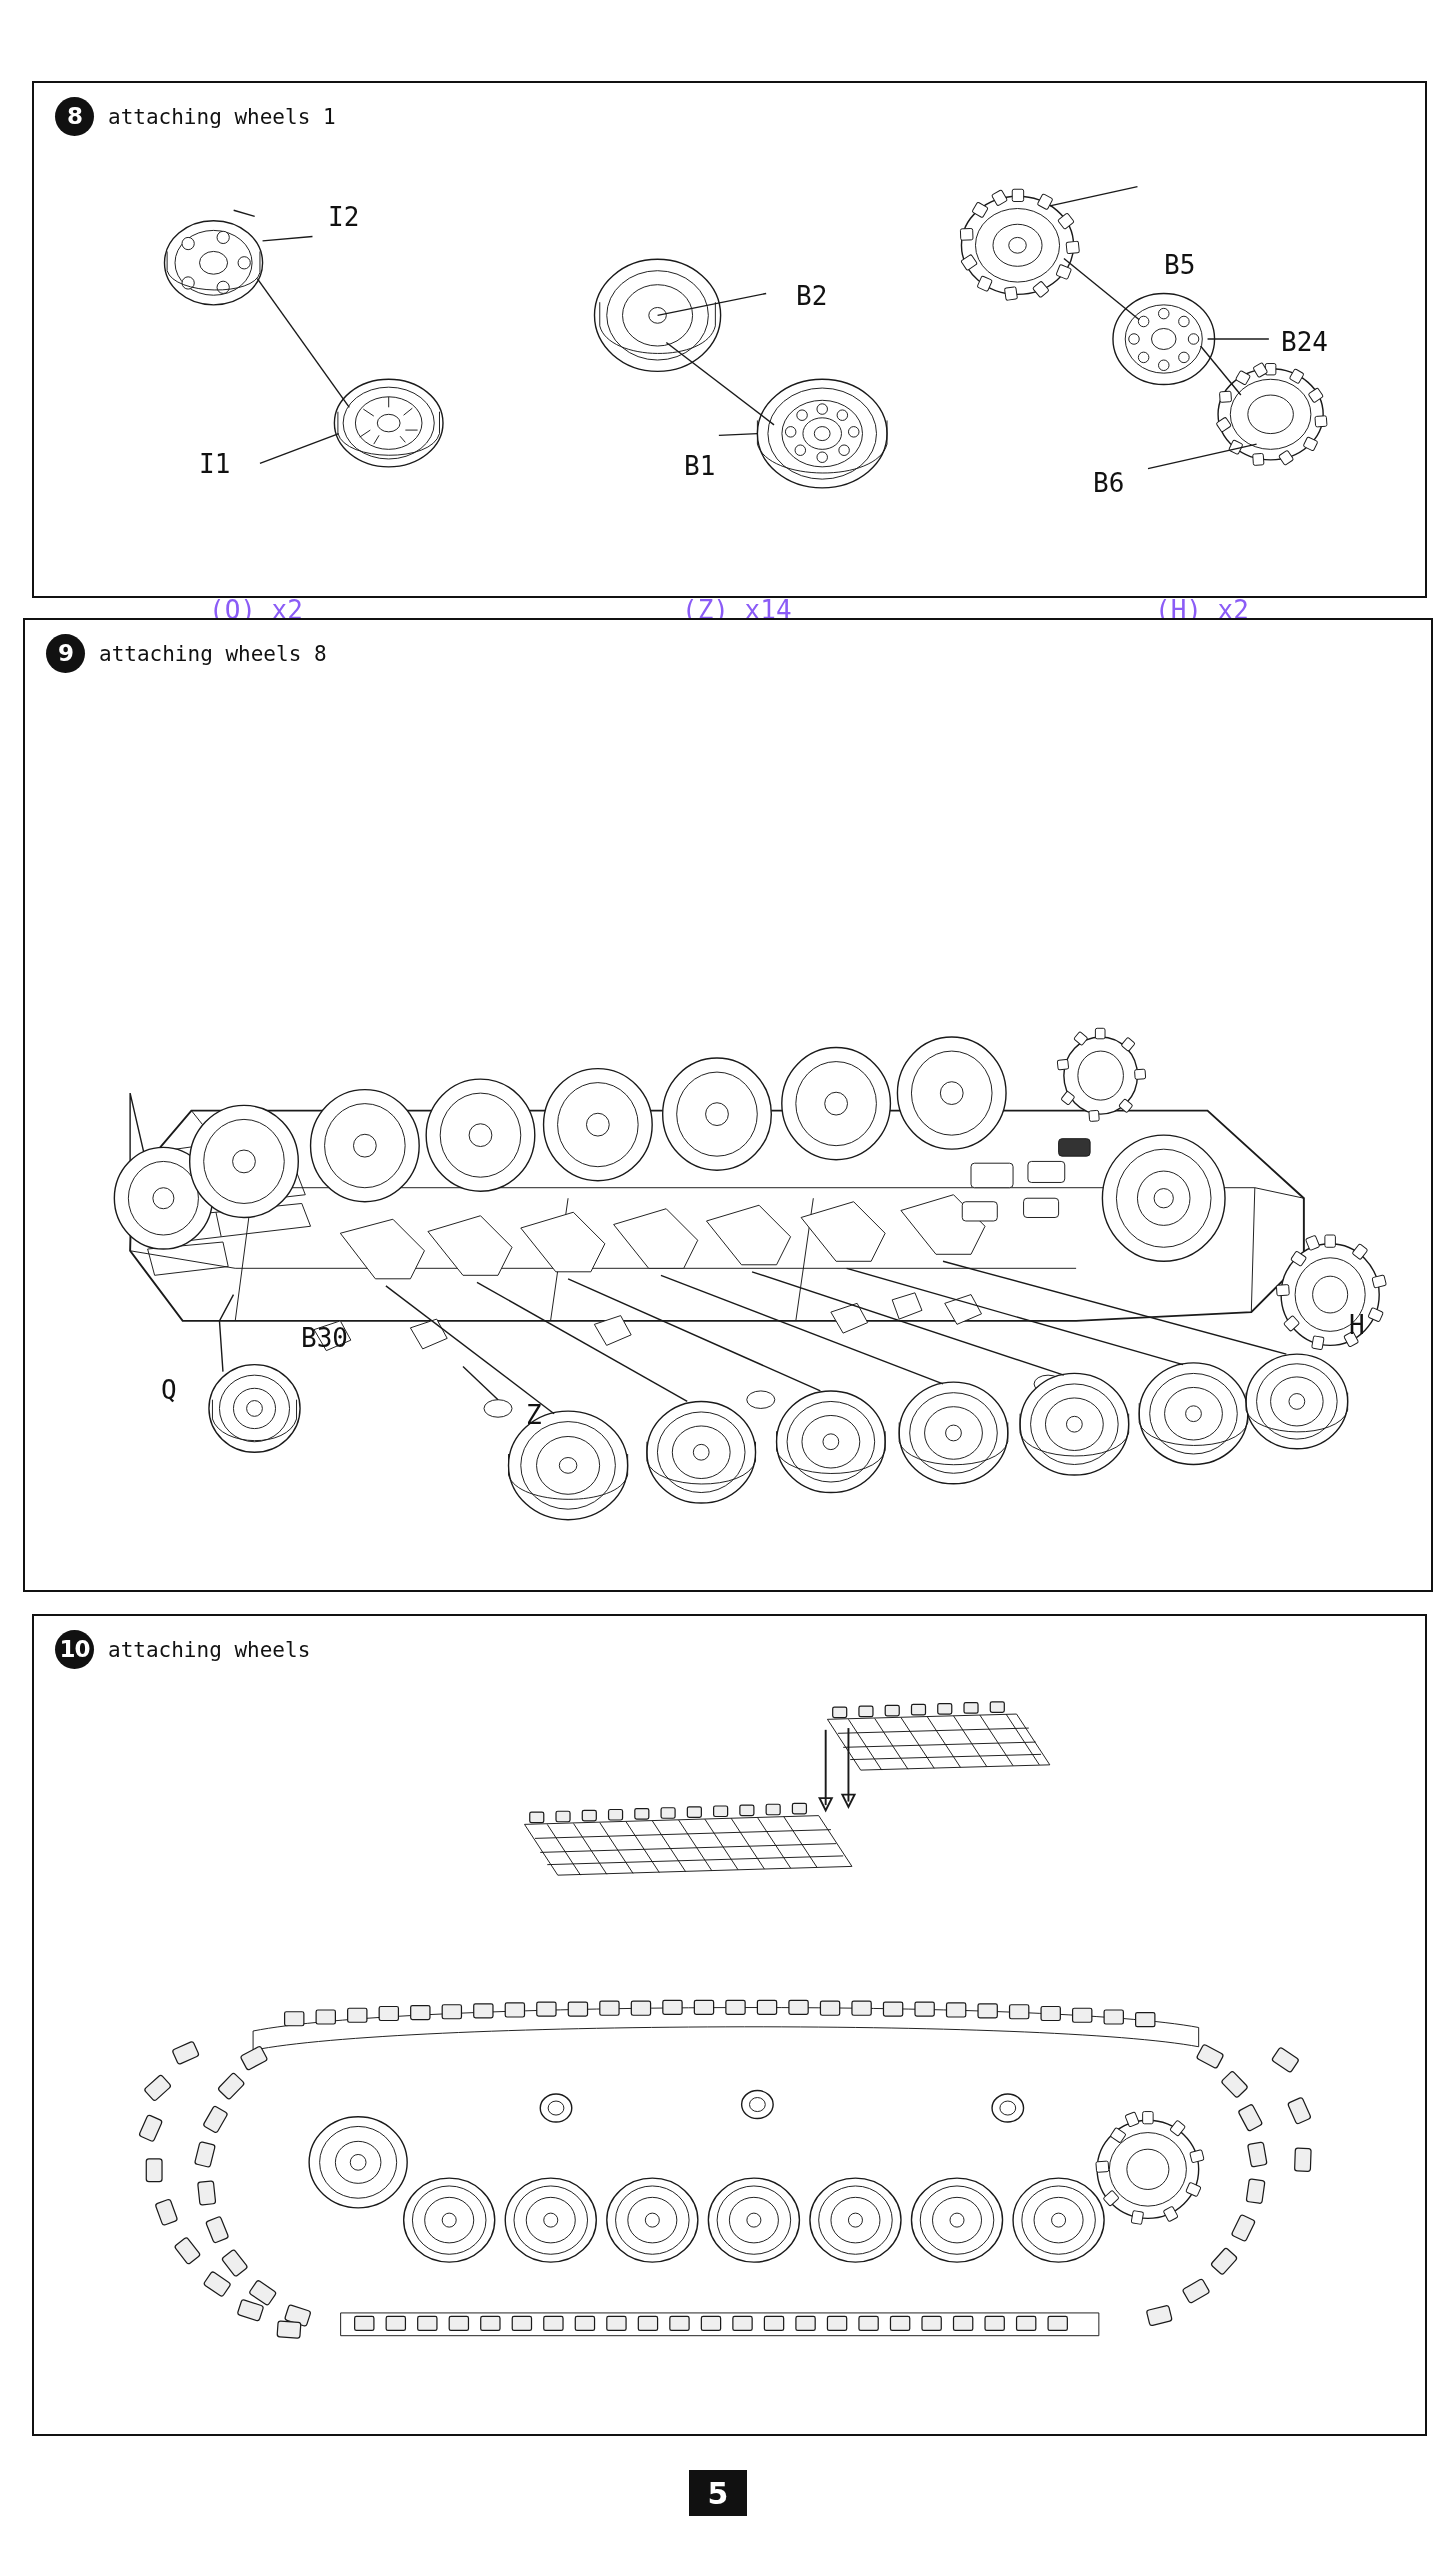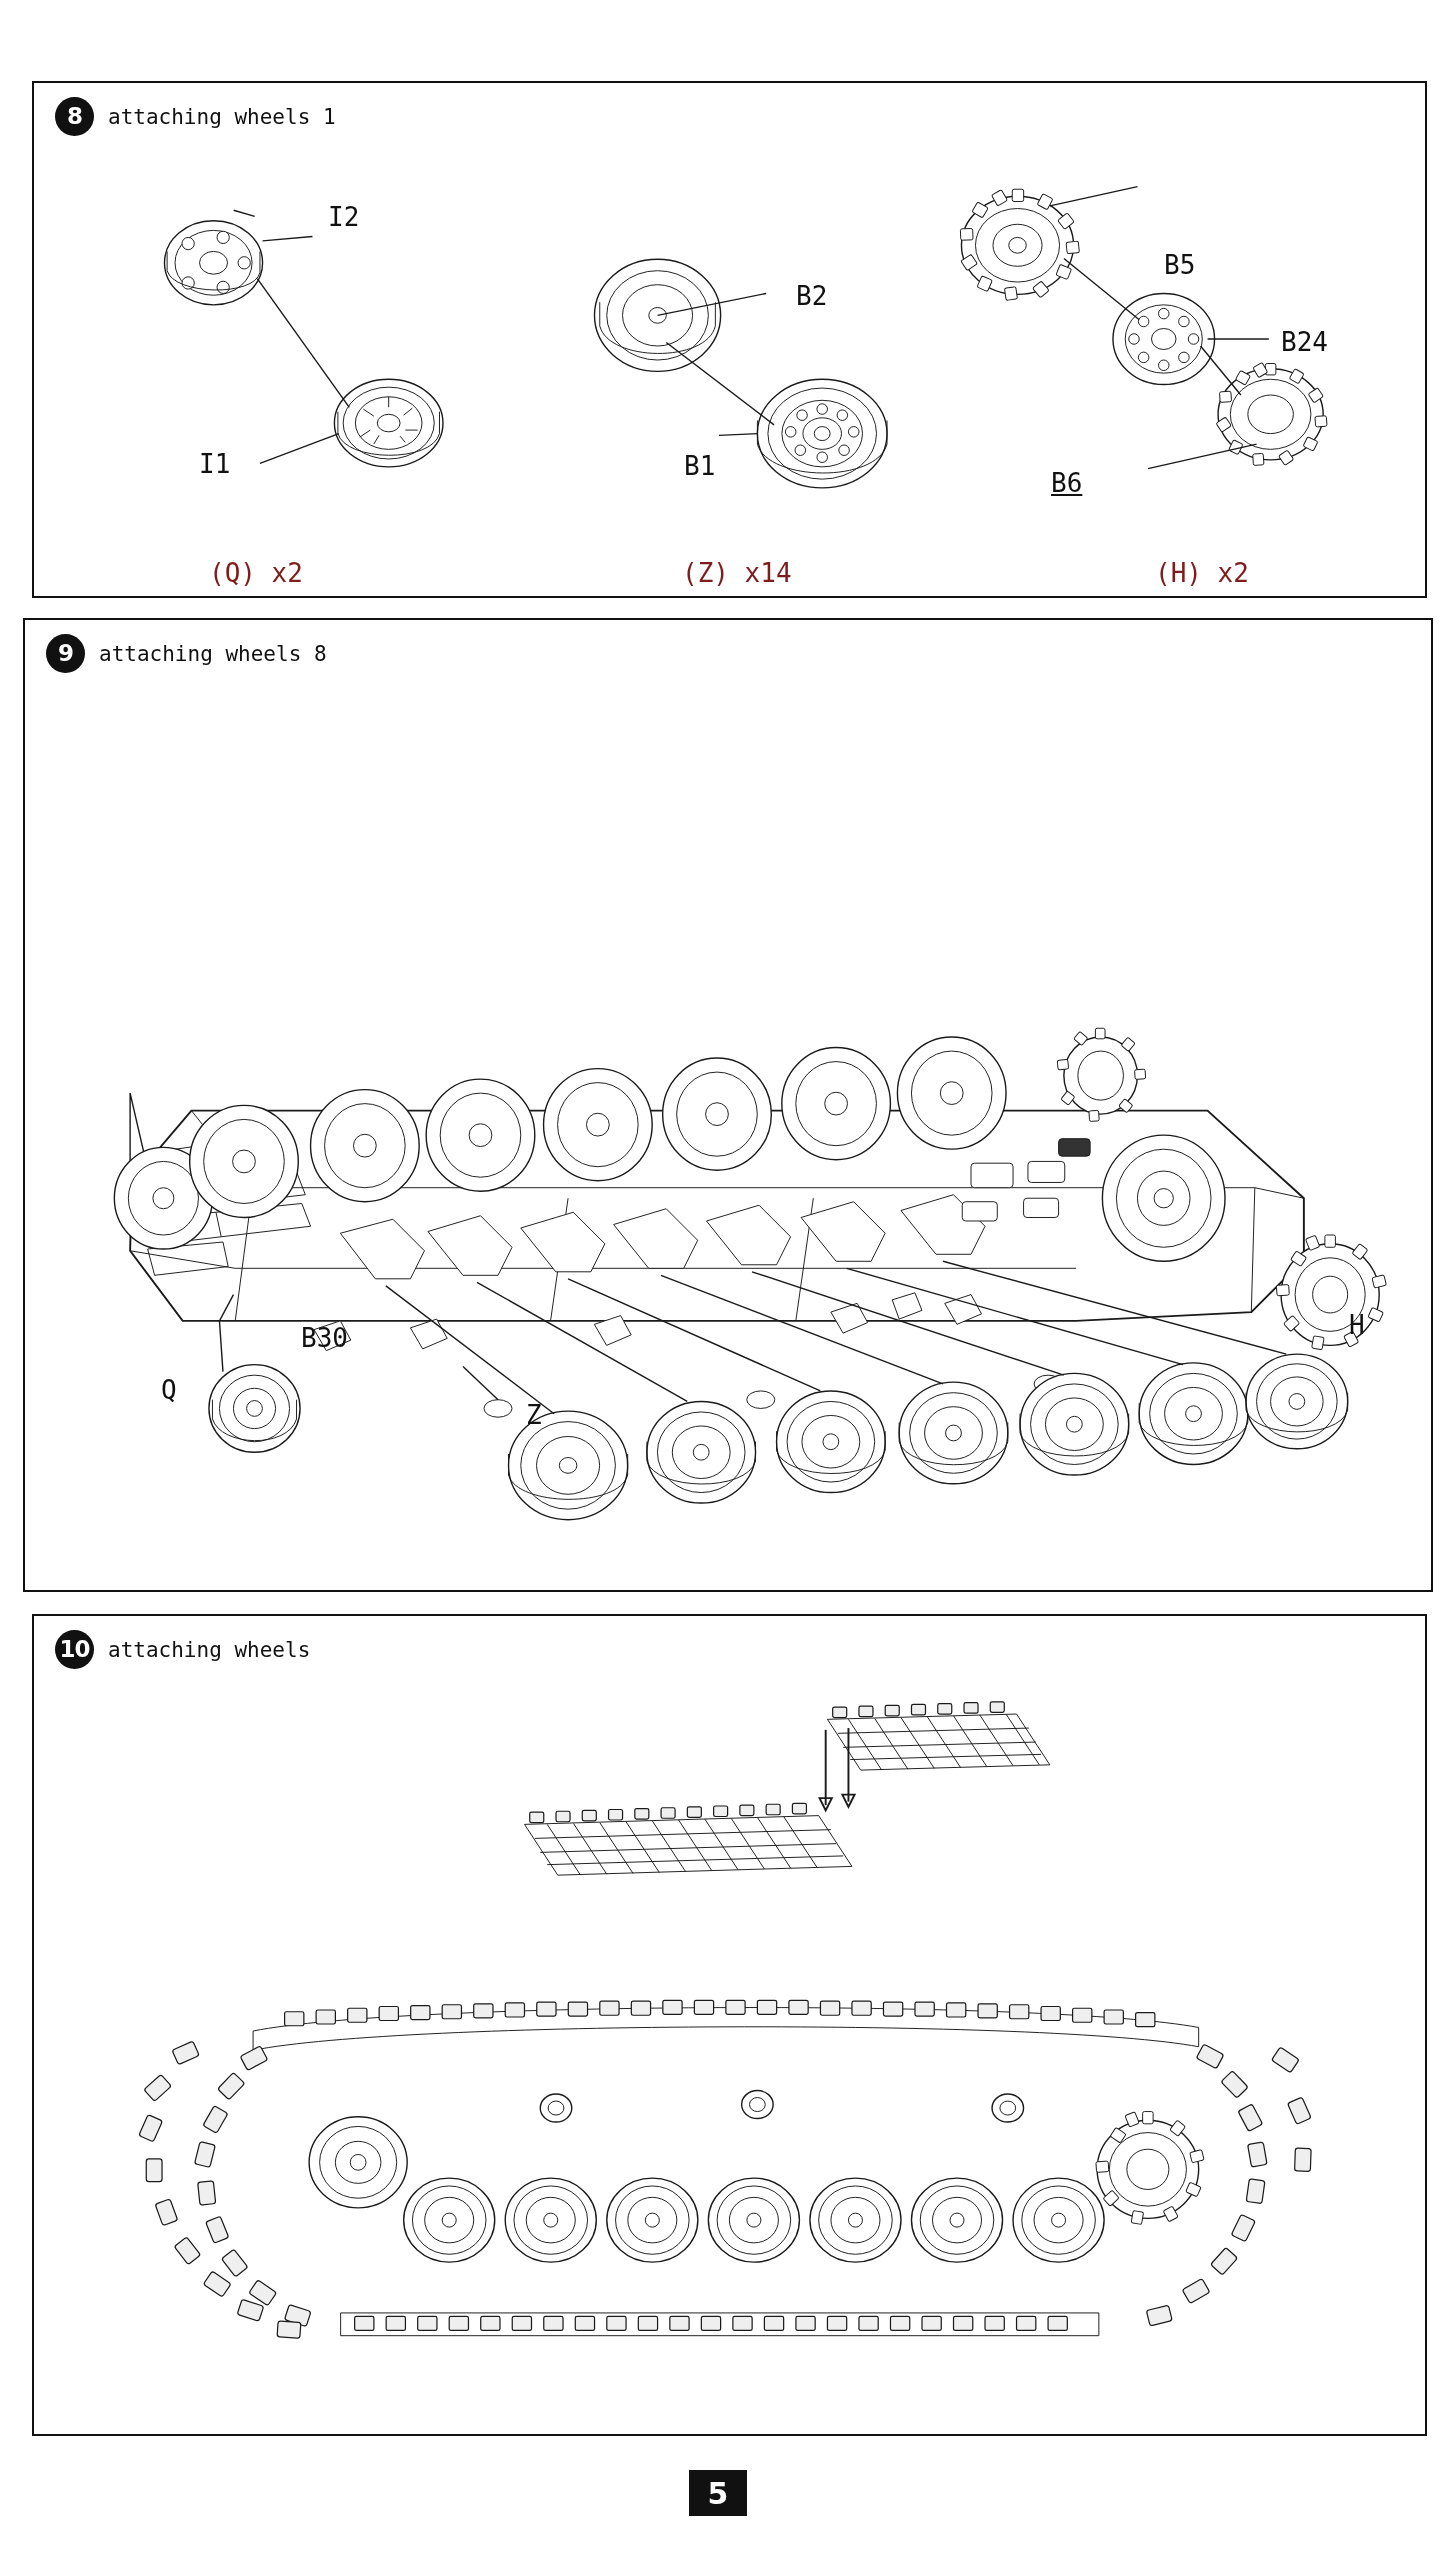--- a/index.html
+++ b/index.html
@@ -61,22 +61,23 @@
     font-size: 21px;
     letter-spacing: 0px;
     color: #111111;
     white-space: nowrap;
   }
 
   .qty {
     position: absolute;
     font-family: "DejaVu Sans Mono", monospace;
     font-size: 26px;
-    color: #7f1d1d;
+    color: #8b5cf6;
     white-space: nowrap;
+    margin-top: 37px;
   }
 
   .lbl {
     position: absolute;
     font-family: "DejaVu Sans Mono", monospace;
     font-size: 26px;
     color: #111111;
     white-space: nowrap;
   }
 
@@ -246,21 +247,21 @@
       <path class="leader" d="M1340 292 L1410 292"></path>
       <path class="leader" d="M1272 440 L1396 412"></path>
     </svg>
 
     <div class="lbl" style="left:294px; top:119px;text-align:center;">I2</div>
     <div class="lbl" style="left:165px; top:366px;">I1</div>
     <div class="lbl" style="left:762px; top:198px;">B2</div>
     <div class="lbl" style="left:650px; top:368px;">B1</div>
     <div class="lbl" style="left:1130px; top:131px;margin-top:36px;">B5</div>
     <div class="lbl" style="left:1247px; top:244px;">B24</div>
-    <div class="lbl" style="left:1017px; top:385px;text-decoration:underline;">B6</div>
+    <div class="lbl" style="left:1059px; top:385px;">B6</div>
 
     <div class="qty" style="left:175px; top:475px;">(Q) x2</div>
     <div class="qty" style="left:648px; top:475px;">(Z) x14</div>
     <div class="qty" style="left:1121px; top:475px;">(H) x2</div>
   </div>
 
   <div class="panel" id="panel-9">
 
     <div class="step-head">
       <div class="step-num">9</div>

